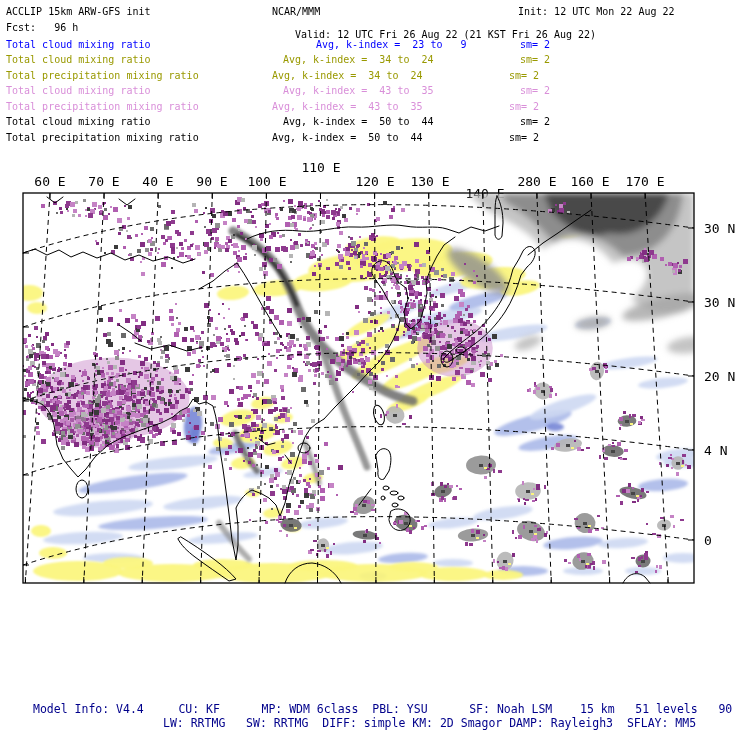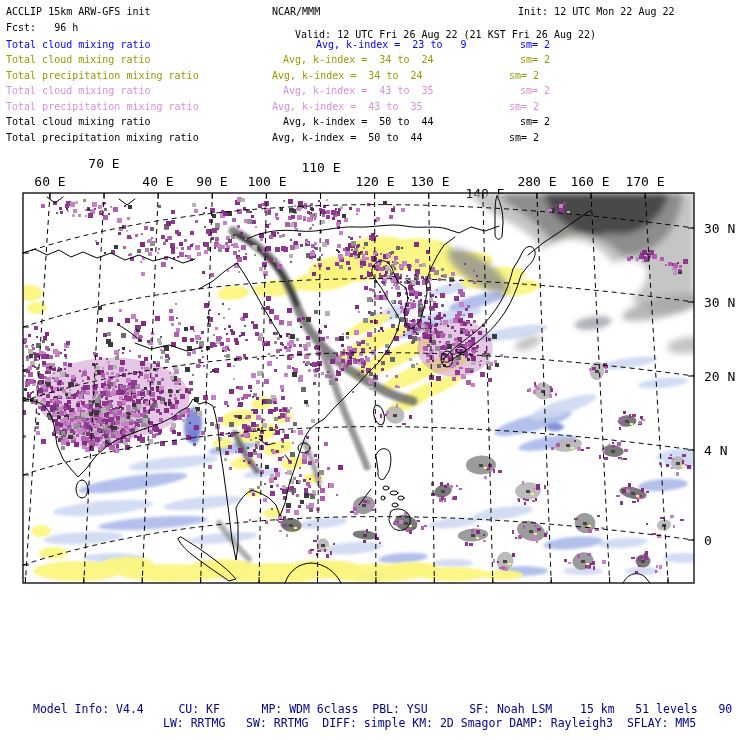--- a/index.html
+++ b/index.html
@@ -45,21 +45,21 @@
   <span class="t" style="left: 6px; top: 114px; color: rgb(0, 0, 0);">Total cloud mixing ratio</span>
   <span class="t" style="left: 283px; top: 114px; color: rgb(0, 0, 0);">Avg, k-index =  50 to  44</span>
   <span class="t" style="left: 520px; top: 114px; color: rgb(0, 0, 0);">sm= 2</span>
 
   <span class="t" style="left: 6px; top: 130px; color: rgb(0, 0, 0);">Total precipitation mixing ratio</span>
   <span class="t" style="left: 272px; top: 130px; color: rgb(0, 0, 0);">Avg, k-index =  50 to  44</span>
   <span class="t" style="left: 509px; top: 130px; color: rgb(0, 0, 0);">sm= 2</span>
 </div>
 
 <span class="ax axx" style="left:50px;top:174px">60 E</span>
-<span class="ax axx" style="left:104px;top:156px">70 E</span>
+<span class="ax axx" style="left:104px;top:174px">70 E</span>
 <span class="ax axx" style="left:158px;top:174px">40 E</span>
 <span class="ax axx" style="left:212px;top:174px">90 E</span>
 <span class="ax axx" style="left:267px;top:174px">100 E</span>
 <span class="ax axx" style="left:321px;top:160px">110 E</span>
 <span class="ax axx" style="left:375px;top:174px">120 E</span>
 <span class="ax axx" style="left:430px;top:174px">130 E</span>
 <span class="ax axx" style="left:485px;top:186px">140 E</span>
 <span class="ax axx" style="left:537px;top:174px">280 E</span>
 <span class="ax axx" style="left:590px;top:174px">160 E</span>
 <span class="ax axx" style="left:645px;top:174px">170 E</span>

